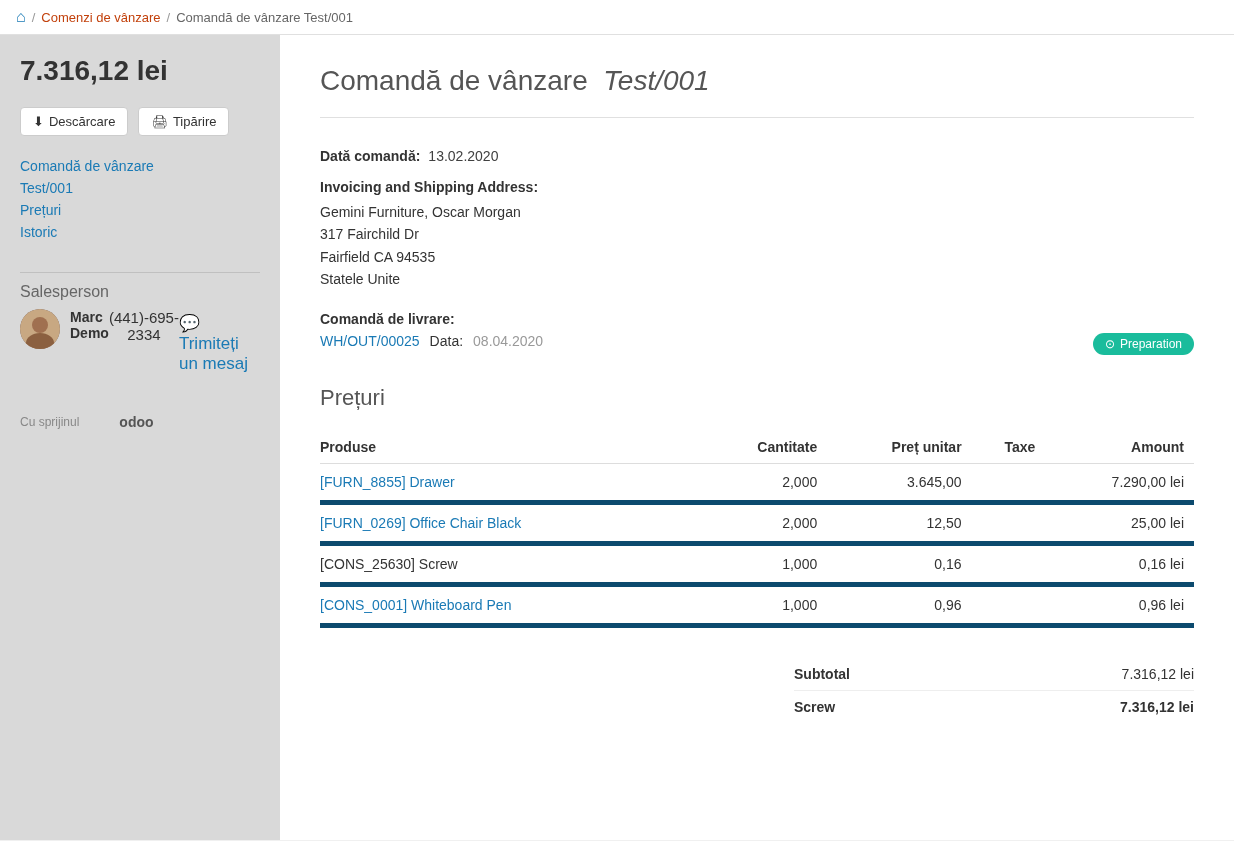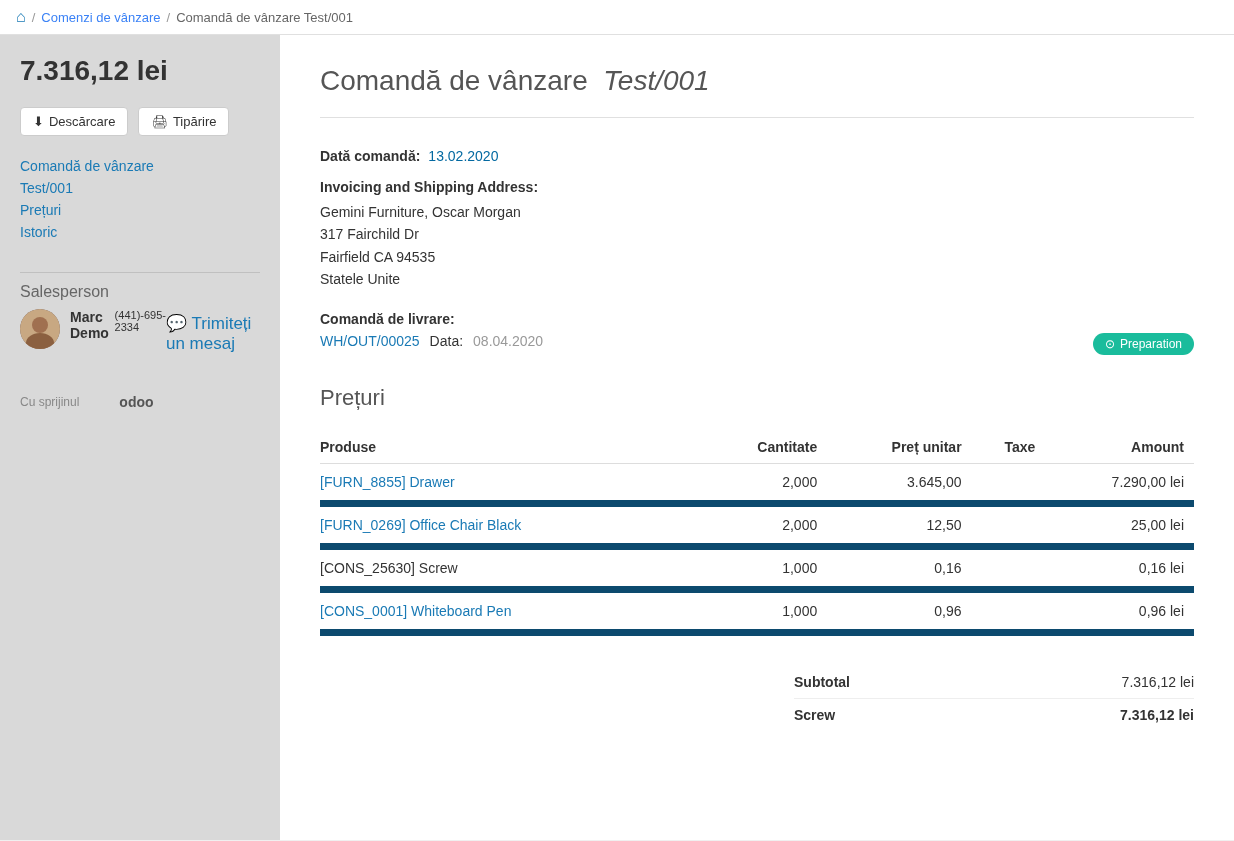--- a/index.html
+++ b/index.html
@@ -8,21 +8,21 @@
     
     .breadcrumb {
       display: flex;
       align-items: center;
       padding: 8px 16px;
       background: #fff;
       border-bottom: 1px solid #e0e0e0;
       font-size: 13px;
       gap: 6px;
     }
-    .breadcrumb a { color: #3b82f6; text-decoration: none; }
+    .breadcrumb a { color: #c2410c; text-decoration: none; }
     .breadcrumb .sep { color: #999; }
     .breadcrumb .current { color: #666; }
 
     
     .layout {
       display: flex;
       min-height: calc(841px - 36px);
     }
 
     
@@ -100,21 +100,21 @@
       background: #8B6F5E;
       display: flex;
       align-items: center;
       justify-content: center;
       overflow: hidden;
       flex-shrink: 0;
     }
 
     .salesperson-details { display: flex; flex-direction: row; }
     .salesperson-name { font-weight: bold; font-size: 14px; color: #333; }
-    .salesperson-phone { font-size: 11px; color: #333; }
+    .salesperson-phone { font-size: 15px; color: #333; text-align: center; }
     .salesperson-msg { font-size: 17px; color: #1a7ab5; margin-top: 4px; cursor: pointer; text-decoration: none; }
 
     .odoo-footer {
       margin-top: auto;
       font-size: 12px;
       color: #888;
       display: flex;
       align-items: center;
       gap: 4px;
     }
@@ -149,21 +149,21 @@
 
     .field-row {
       display: flex;
       gap: 8px;
       margin-bottom: 15px;
       align-items: baseline;
       font-size: 14px;
     }
 
     .field-label { font-weight: bold; color: #333; }
-    .field-value { color: #0369a1; }
+    .field-value { color: #404040; }
 
     .address-section { margin-bottom: 20px; }
     .address-label { font-weight: bold; color: #333; margin-bottom: 6px; }
     .address-line { color: #333; line-height: 1.6; }
 
     .delivery-section { margin-bottom: 30px; }
     .delivery-row {
       display: flex;
       gap: 10px;
     }
@@ -203,21 +203,21 @@
       color: #333;
       border-bottom: 1px solid #ddd;
       padding: 8px 10px 8px 0;
       font-size: 14px;
     }
 
     .products-table th.right { text-align: right; }
 
     .products-table td {
       padding: 10px 10px 10px 0;
-      border-bottom: 7px solid #0c4a6e;
+      border-bottom: 5px solid #0c4a6e;
       font-size: 14px;
       color: #333;
     }
 
     .products-table td.right { text-align: right; }
 
     .products-table td a {
       color: #1a7ab5;
       text-decoration: none;
     }

